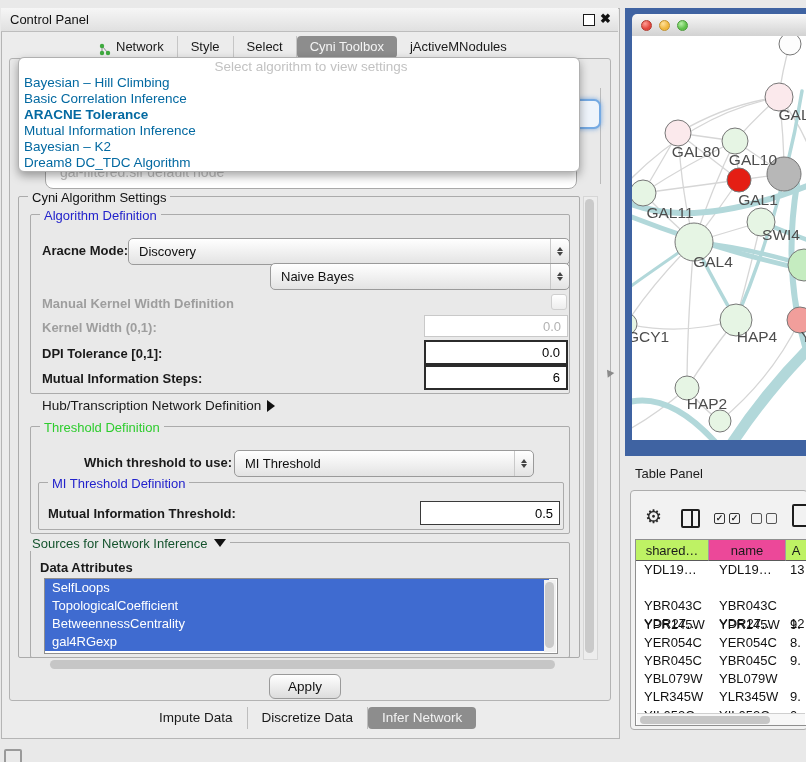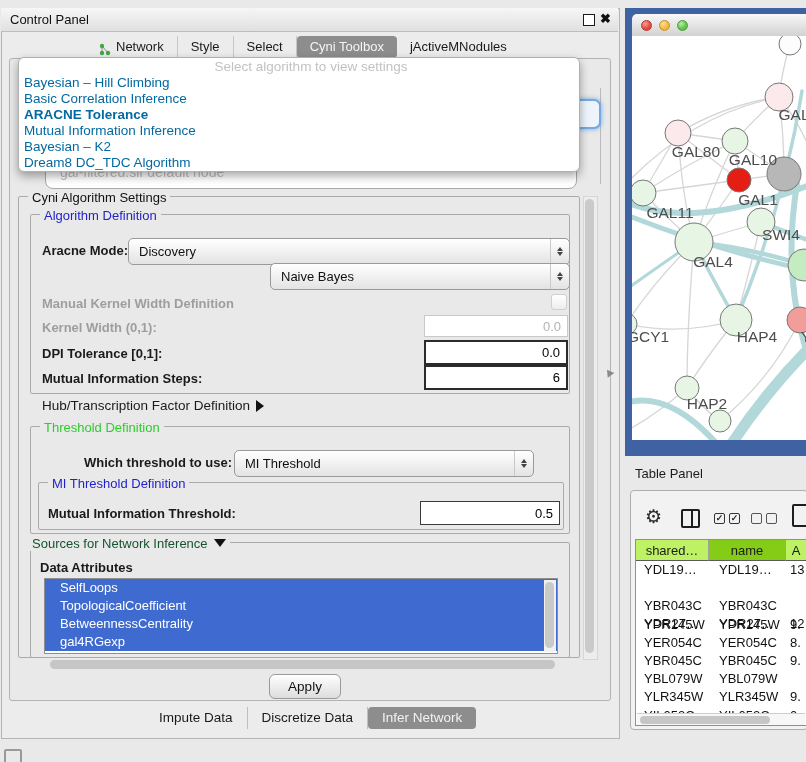--- a/index.html
+++ b/index.html
@@ -46,21 +46,21 @@
   .tri-u{width:0;height:0;border-left:3.5px solid transparent;border-right:3.5px solid transparent;border-bottom:4.5px solid #444;}
   .tri-d{width:0;height:0;border-left:3.5px solid transparent;border-right:3.5px solid transparent;border-top:4.5px solid #444;}
   .field{background:#fff;text-align:right;font-size:13px;padding-right:6px;box-sizing:border-box;font-family:"Liberation Sans",sans-serif;}
   .field.strong{border:2px solid #2b2b2b;}
   .field.disab{border:1px solid #c9c9c9;color:#b2b2b2;}
   .checkbox{width:14px;height:14px;border:1px solid #cfcfcf;border-radius:3px;background:linear-gradient(#fff,#ededed);}
   .arrow-r{display:inline-block;width:0;height:0;border-top:6px solid transparent;border-bottom:6px solid transparent;border-left:8px solid #111;vertical-align:-2px;margin-left:6px;}
   .arrow-d{display:inline-block;width:0;height:0;border-left:6px solid transparent;border-right:6px solid transparent;border-top:8px solid #111;vertical-align:1px;margin-left:6px;}
 
   .listbox{left:44px;top:578px;width:512px;height:74px;background:#fff;border:1px solid #8f8f8f;overflow:hidden;}
-  .attr-item{position:absolute;left:0;width:497px;height:18px;line-height:18px;padding-left:15px;font-size:13px;color:#fff;background:#3f6bd0;}
+  .attr-item{position:absolute;left:0;width:497px;height:18px;line-height:18px;padding-left:7px;font-size:13px;color:#fff;background:#3f6bd0;}
   .vscroll-list{position:absolute;right:1px;top:1px;width:12px;height:72px;background:#f1f1f1;}
   .vscroll-list .thumb{position:absolute;left:1px;top:2px;width:9px;height:66px;background:#c9c9c9;border-radius:5px;}
   .hscroll-thumb{left:50px;top:660px;width:505px;height:9px;background:#c6c6c6;border-radius:5px;}
   .vscroll-panel{left:583px;top:196px;width:13px;height:462px;background:#ededed;border:1px solid #d6d6d6;}
   .vscroll-panel .thumb{position:absolute;left:1px;top:2px;width:9px;height:454px;background:#cacaca;border-radius:6px;}
 
   .apply-btn{left:269px;top:674px;width:70px;height:23px;background:linear-gradient(#ffffff,#dcdcdc);border:1px solid #9a9a9a;border-radius:6px;font-size:13.5px;color:#111;text-align:center;line-height:23px;}
 
   .bottom-tabs{left:145px;top:707px;height:22px;display:flex;align-items:stretch;}
   .btab{padding:0 14px;line-height:22px;font-size:13.5px;color:#1a1a1a;border-right:1px solid #bdbdbd;}
@@ -79,21 +79,21 @@
   
   .tp-title{left:635px;top:466px;font-size:13px;color:#1c1c1c;}
   .tp-panel{left:630px;top:490px;width:176px;height:238px;background:#f2f2f2;border:1px solid #adadad;border-radius:4px;}
   .gear{left:645px;top:505px;font-size:19px;color:#2a2a2a;}
   .split-icon{left:681px;top:509px;width:15px;height:15px;border:2px solid #1e1e1e;border-radius:2px;}
   .split-icon i{position:absolute;left:50%;top:0;width:2px;height:100%;background:#1e1e1e;}
   .cb{width:11px;height:11px;border:1.5px solid #333;border-radius:2px;display:inline-block;box-sizing:border-box;font-size:9px;line-height:8px;font-weight:bold;color:#222;text-align:center;}
   .cb.empty{border-color:#555;}
   .doc-icon{left:792px;top:504px;width:15px;height:19px;border:2px solid #1e1e1e;border-radius:2px;background:#f2f2f2;}
   .tbl{left:635px;top:539px;width:171px;height:185px;background:#fff;border:1px solid #8f8f8f;border-right:none;overflow:hidden;}
-  .th{position:absolute;top:0;height:21px;line-height:21px;font-size:13px;color:#1a1a1a;text-align:center;border-right:1px solid #9f9f9f;border-bottom:1px solid #5a5a5a;box-sizing:border-box;background:#84cc16;}
+  .th{position:absolute;top:0;height:21px;line-height:21px;font-size:13px;color:#1a1a1a;text-align:center;border-right:1px solid #9f9f9f;border-bottom:1px solid #5a5a5a;box-sizing:border-box;background:#ec4899;}
   .th.hl{background:#bef264;}
   .tr{position:absolute;left:0;width:171px;height:18.2px;}
   .td{position:absolute;top:0;height:18.2px;line-height:18.2px;font-size:13px;color:#111;white-space:nowrap;overflow:hidden;}
   .tp-hscroll{left:637px;top:713px;width:168px;height:11px;background:#f7f7f7;border-top:1px solid #cfcfcf;}
   .tp-hscroll .thumb{position:absolute;left:3px;top:1.5px;width:130px;height:8px;background:#c6c6c6;border-radius:4px;}
 </style>
 </head>
 <body>
 
 <div class="page">
@@ -175,21 +175,21 @@
 
   <div class="abs lbl b dis" style="left:42px;top:320px;">Kernel Width (0,1):</div>
   <input class="abs field disab" style="left: 424px; top: 315px; width: 144px; height: 22px;" readonly="" value="0.0">
 
   <div class="abs lbl b" style="left:42px;top:346px;">DPI Tolerance [0,1]:</div>
   <input class="abs field strong" style="left: 424px; top: 340px; width: 144px; height: 25px;" readonly="" value="0.0">
 
   <div class="abs lbl b" style="left:42px;top:371px;">Mutual Information Steps:</div>
   <input class="abs field strong" style="left: 424px; top: 365px; width: 144px; height: 25px;" readonly="" value="6">
 
-  <div class="abs lbl" style="left:42px;top:398px;font-size:13.5px;"><span>Hub/Transcription Factor Definition</span><span class="arrow-r"></span></div>
+  <div class="abs lbl" style="left:42px;top:398px;font-size:13.5px;"><span>Hub/Transcription Network Definition</span><span class="arrow-r"></span></div>
 
   <div class="abs group" style="left:30px;top:426px;width:538px;height:106px;"></div>
   <div class="legend" style="left:40px;top:420px;color:#2ecc2e;">Threshold Definition</div>
 
   <div class="abs lbl b" style="left:84px;top:455px;">Which threshold to use:</div>
   <div class="abs combo" style="left:234px;top:450px;width:298px;height:25px;">
     <span class="val">MI Threshold</span>
     <span class="spin">
         <i class="tri-u"></i>
         <i class="tri-d"></i>

